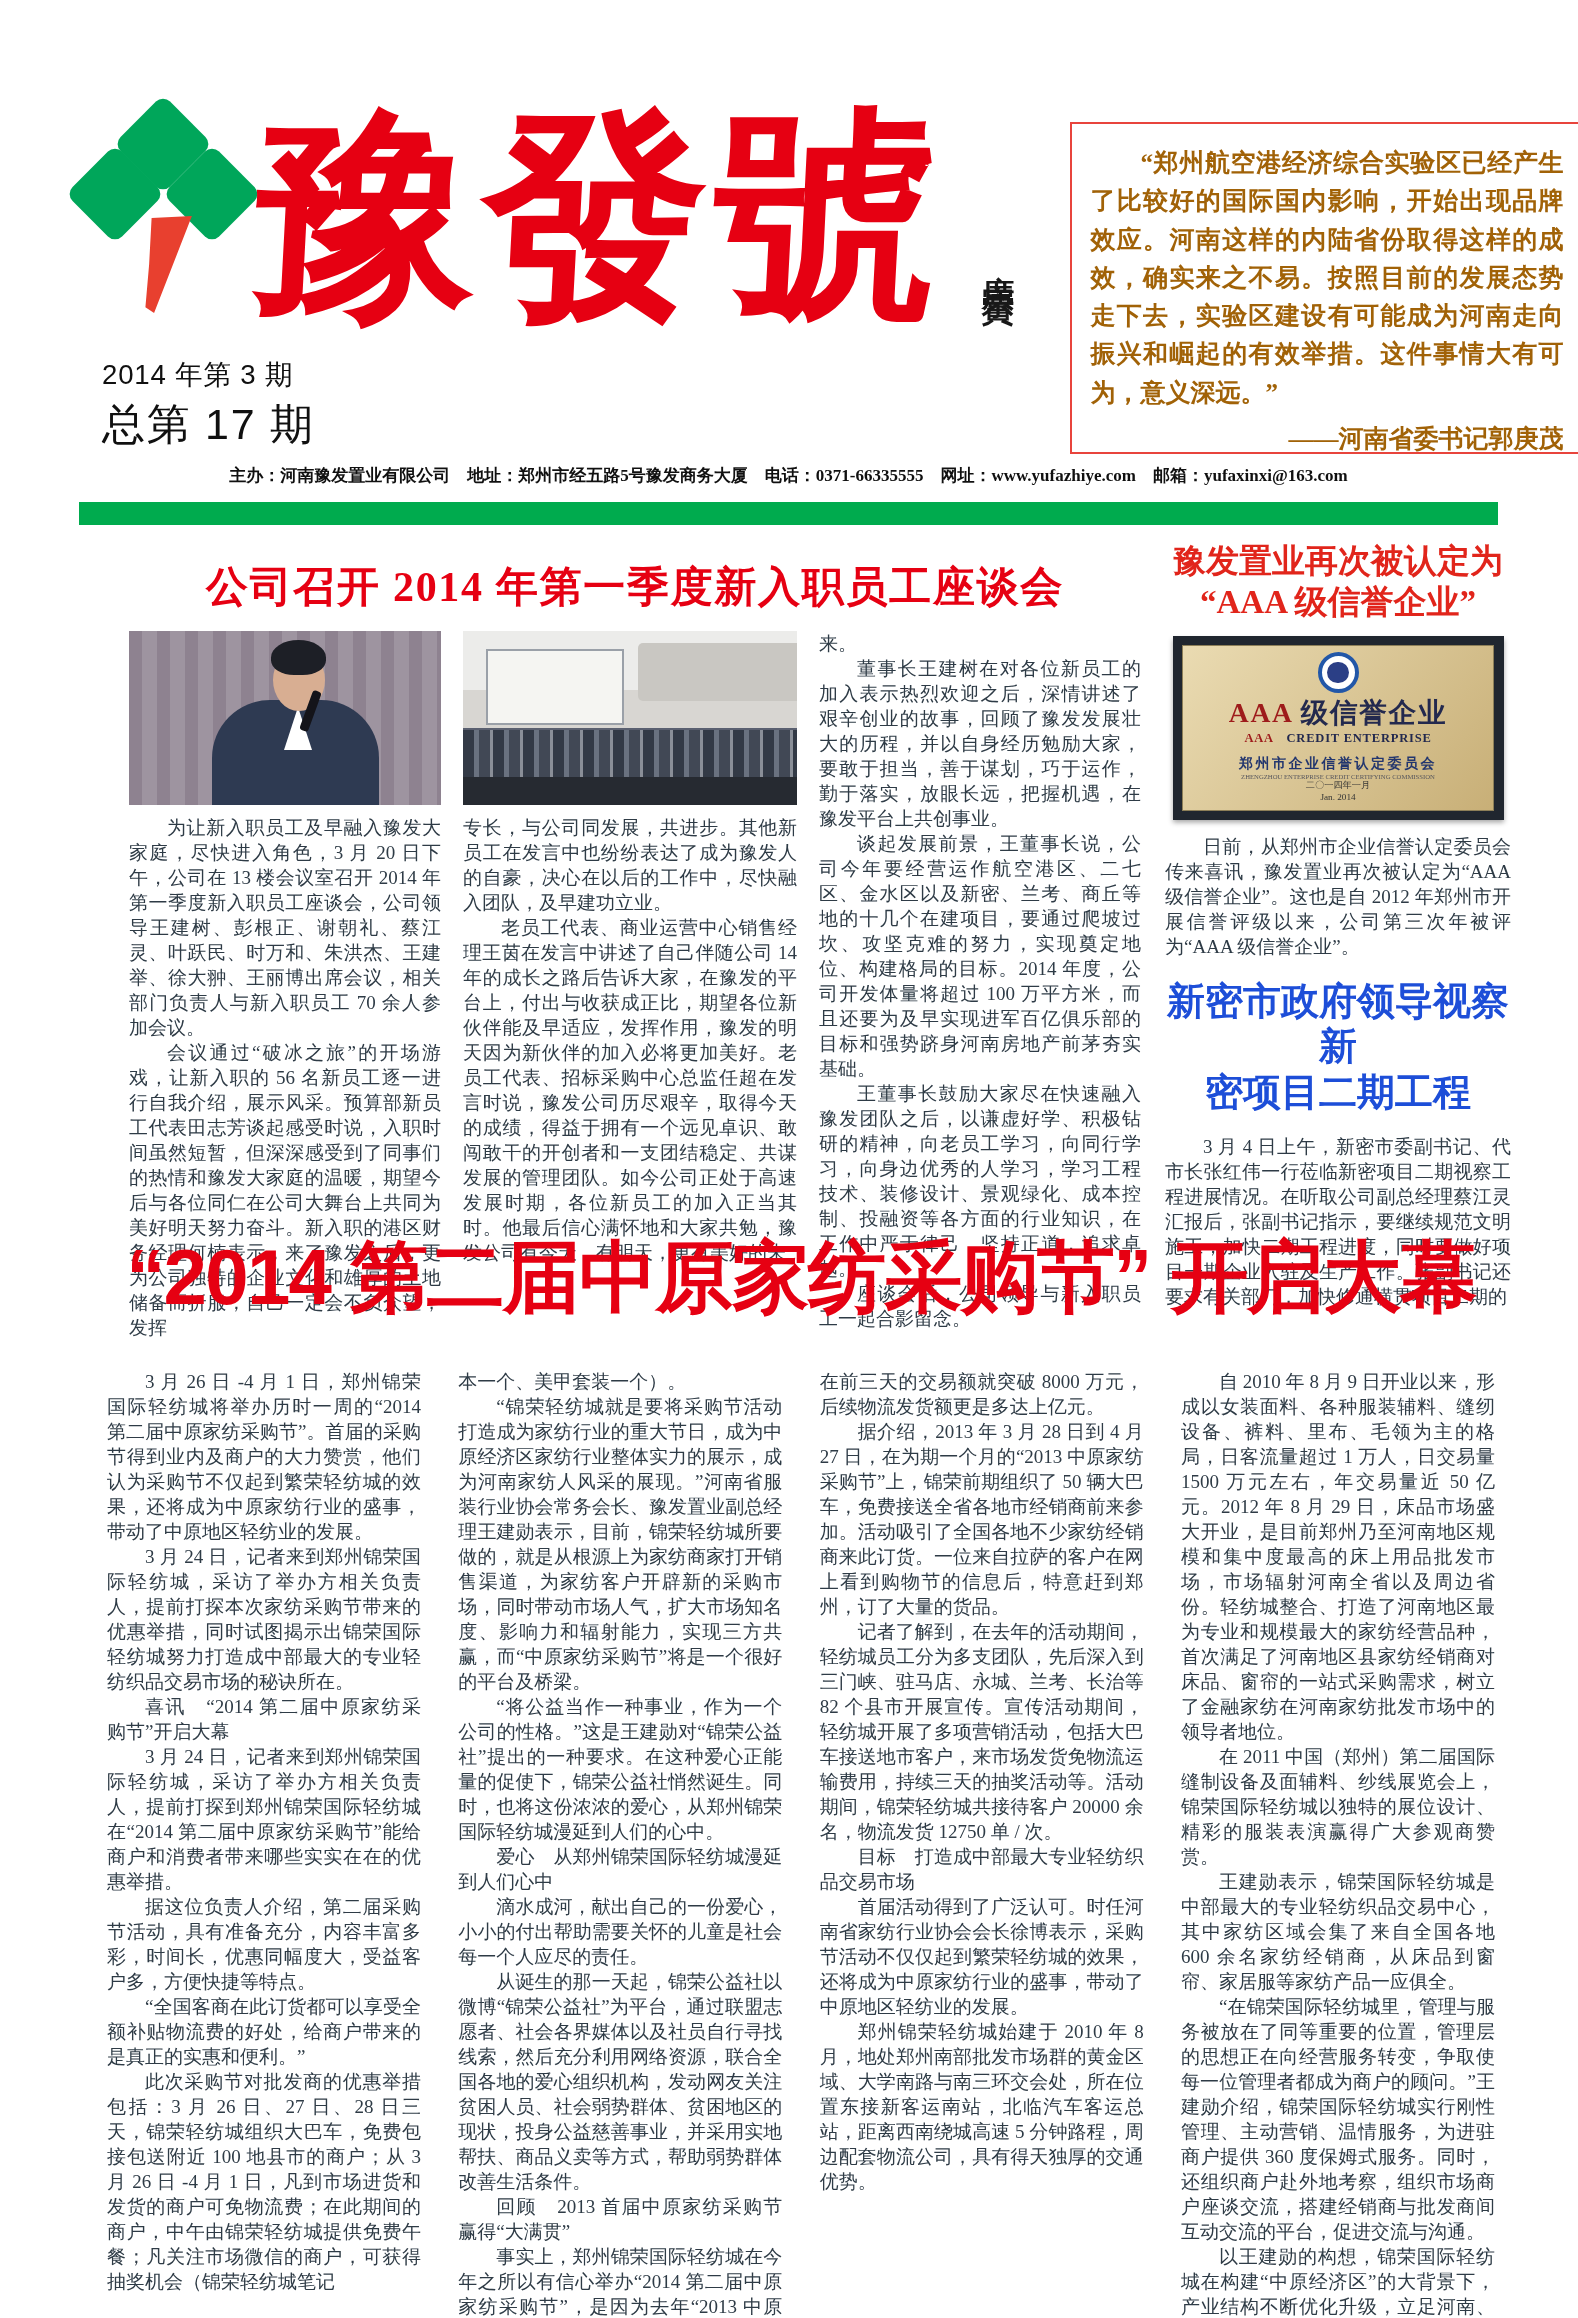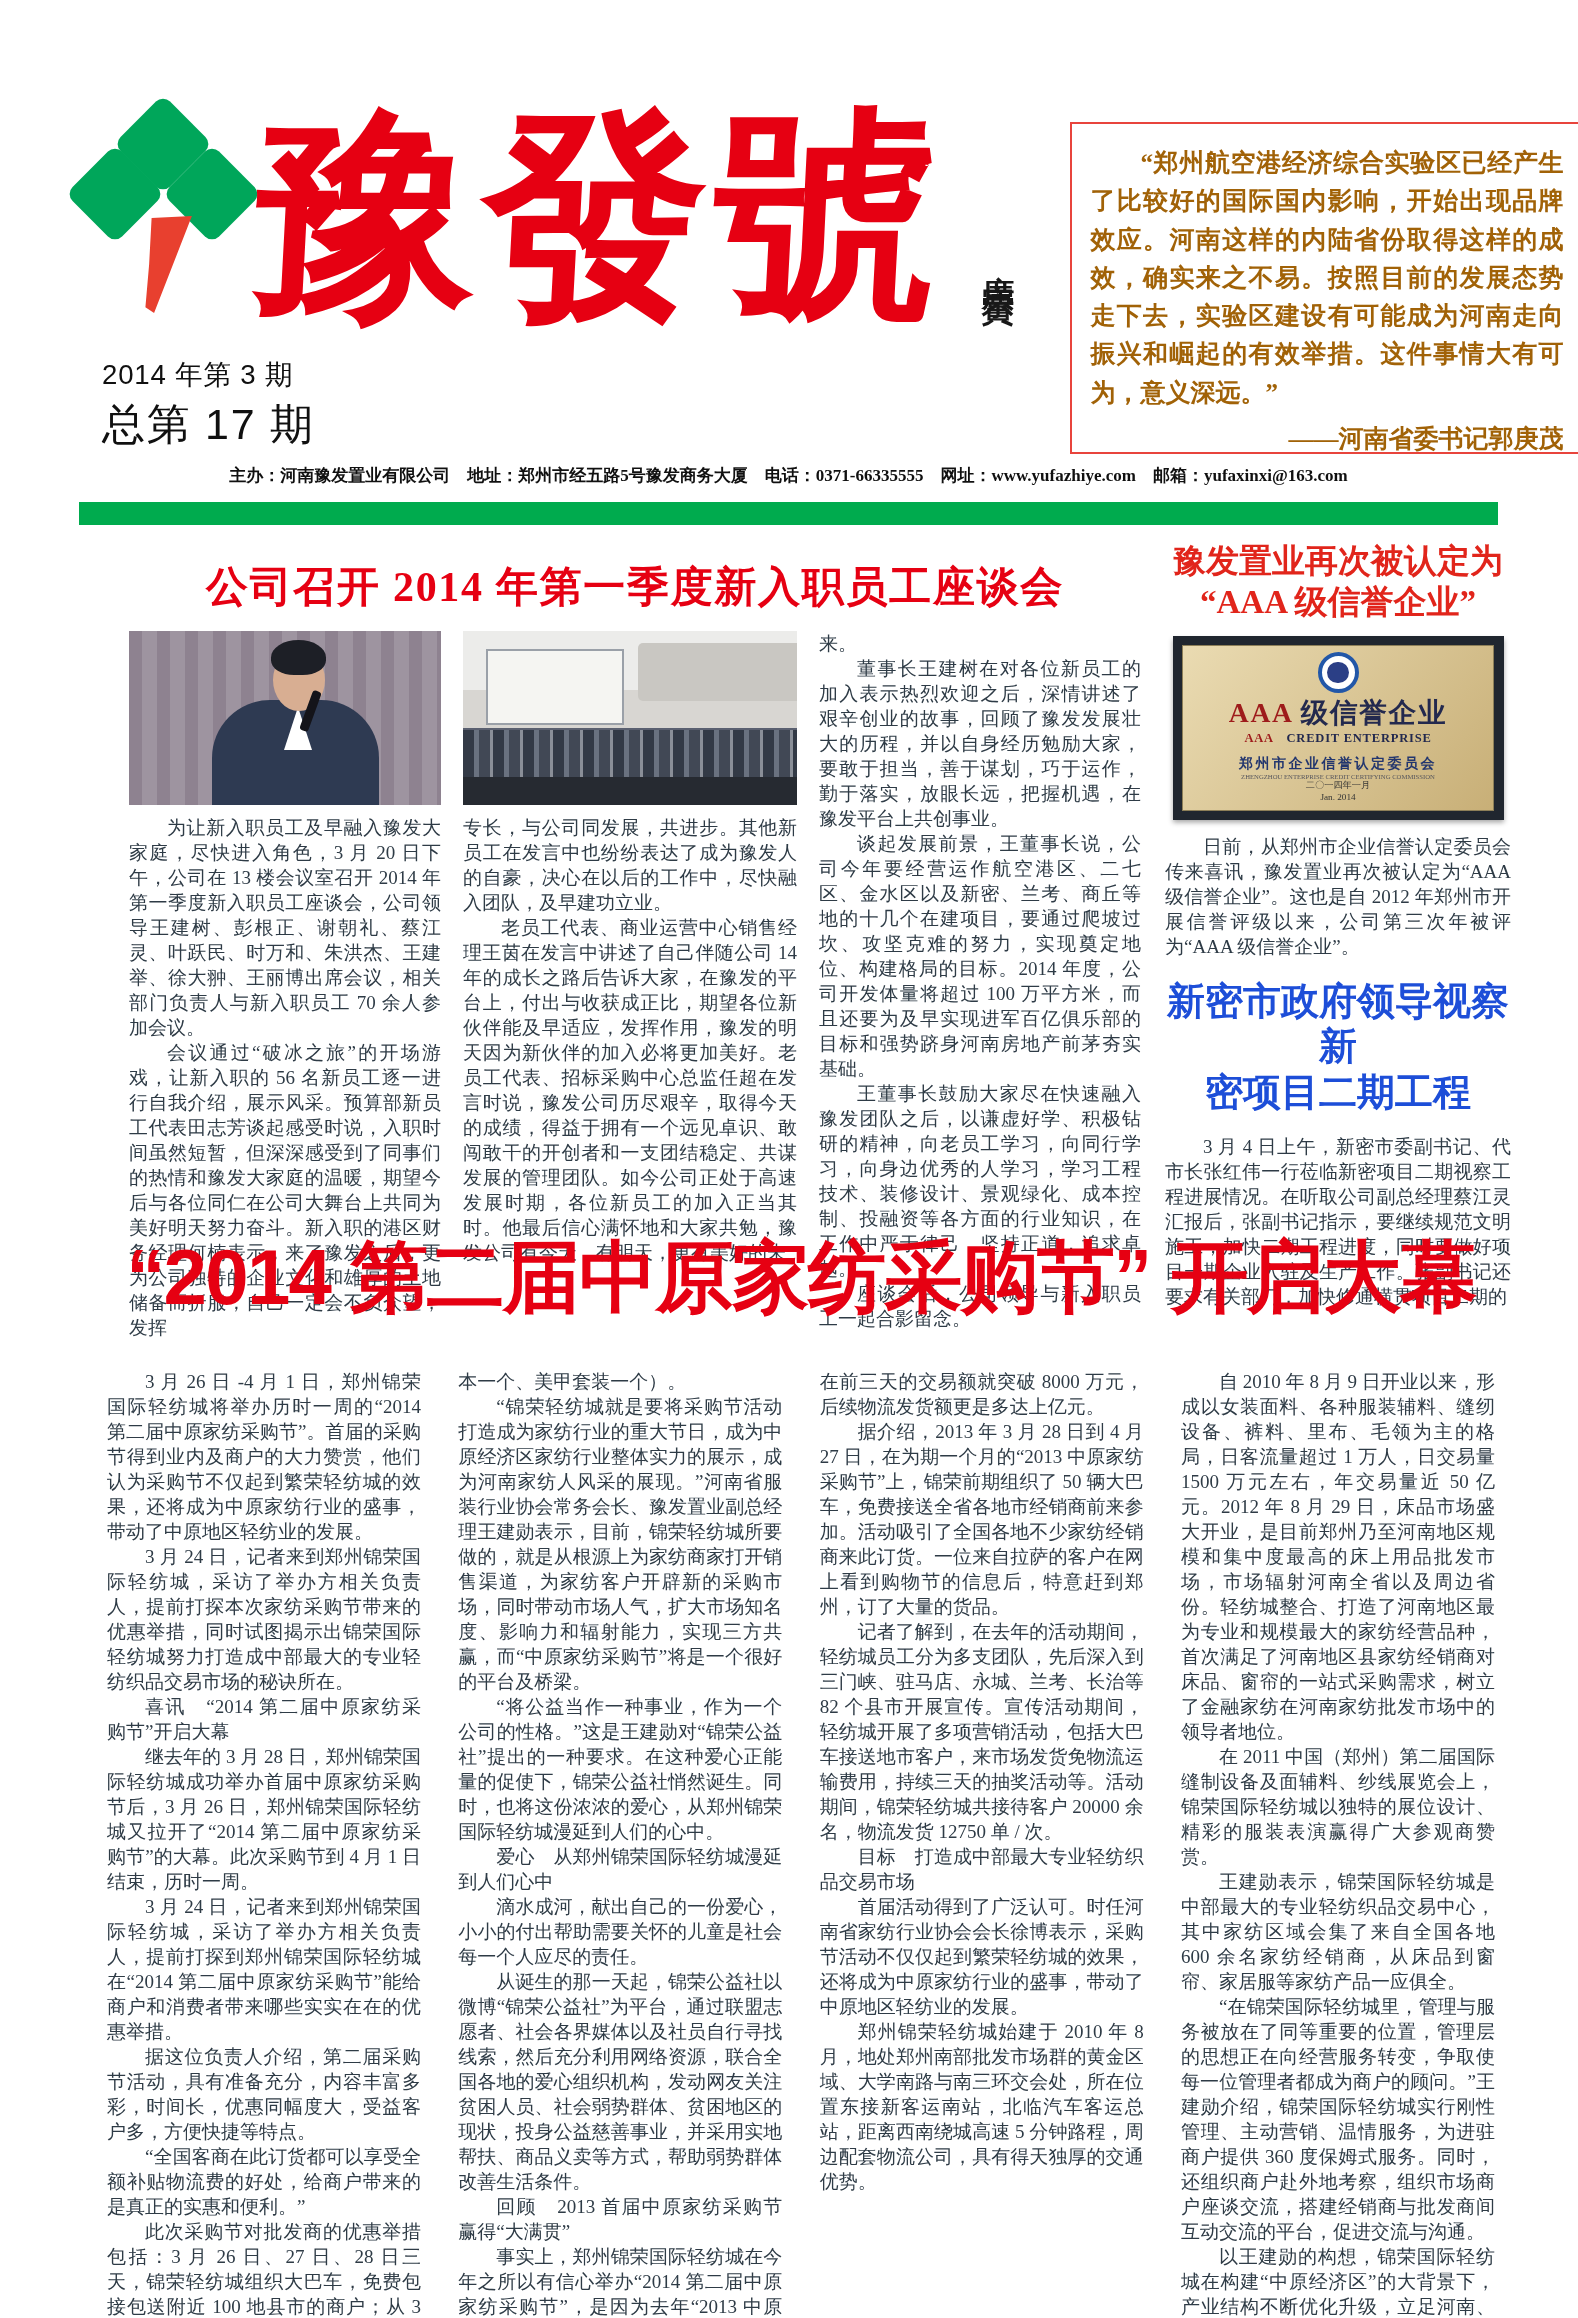--- a/index.html
+++ b/index.html
@@ -167,21 +167,20 @@
     <p class="sb-body">3 月 4 日上午，新密市委副书记、代市长张红伟一行莅临新密项目二期视察工程进展情况。在听取公司副总经理蔡江灵汇报后，张副书记指示，要继续规范文明施工，加快二期工程进度，同时要做好项目一期企业入驻及生产工作。张副书记还要求有关部门，加快修通横贯项目二期的</p>
   </aside>
 
   <section class="article2 body-text">
     <h2 class="banner">“2014 第二届中原家纺采购节” 开启大幕</h2>
     <div class="a2cols">
       <div class="a2c1">
         <p>3 月 26 日 -4 月 1 日，郑州锦荣国际轻纺城将举办历时一周的“2014 第二届中原家纺采购节”。首届的采购节得到业内及商户的大力赞赏，他们认为采购节不仅起到繁荣轻纺城的效果，还将成为中原家纺行业的盛事，带动了中原地区轻纺业的发展。</p>
         <p>3 月 24 日，记者来到郑州锦荣国际轻纺城，采访了举办方相关负责人，提前打探本次家纺采购节带来的优惠举措，同时试图揭示出锦荣国际轻纺城努力打造成中部最大的专业轻纺织品交易市场的秘诀所在。</p>
         <p>喜讯　“2014 第二届中原家纺采购节”开启大幕</p>
-        <p>继去年的 3 月 28 日，郑州锦荣国际轻纺城成功举办首届中原家纺采购节后，3 月 26 日，郑州锦荣国际轻纺城又拉开了“2014 第二届中原家纺采购节”的大幕。此次采购节到 4 月 1 日结束，历时一周。</p>
         <p>3 月 24 日，记者来到郑州锦荣国际轻纺城，采访了举办方相关负责人，提前打探到郑州锦荣国际轻纺城在“2014 第二届中原家纺采购节”能给商户和消费者带来哪些实实在在的优惠举措。</p>
         <p>据这位负责人介绍，第二届采购节活动，具有准备充分，内容丰富多彩，时间长，优惠同幅度大，受益客户多，方便快捷等特点。</p>
         <p>“全国客商在此订货都可以享受全额补贴物流费的好处，给商户带来的是真正的实惠和便利。”</p>
         <p>此次采购节对批发商的优惠举措包括：3 月 26 日、27 日、28 日三天，锦荣轻纺城组织大巴车，免费包接包送附近 100 地县市的商户；从 3 月 26 日 -4 月 1 日，凡到市场进货和发货的商户可免物流费；在此期间的商户，中午由锦荣轻纺城提供免费午餐；凡关注市场微信的商户，可获得抽奖机会（锦荣轻纺城笔记</p>
       </div>
       <div class="a2c2">
         <p class="cont">本一个、美甲套装一个）。</p>
         <p>“锦荣轻纺城就是要将采购节活动打造成为家纺行业的重大节日，成为中原经济区家纺行业整体实力的展示，成为河南家纺人风采的展现。”河南省服装行业协会常务会长、豫发置业副总经理王建勋表示，目前，锦荣轻纺城所要做的，就是从根源上为家纺商家打开销售渠道，为家纺客户开辟新的采购市场，同时带动市场人气，扩大市场知名度、影响力和辐射能力，实现三方共赢，而“中原家纺采购节”将是一个很好的平台及桥梁。</p>
         <p>“将公益当作一种事业，作为一个公司的性格。”这是王建勋对“锦荣公益社”提出的一种要求。在这种爱心正能量的促使下，锦荣公益社悄然诞生。同时，也将这份浓浓的爱心，从郑州锦荣国际轻纺城漫延到人们的心中。</p>
         <p>爱心　从郑州锦荣国际轻纺城漫延到人们心中</p>

